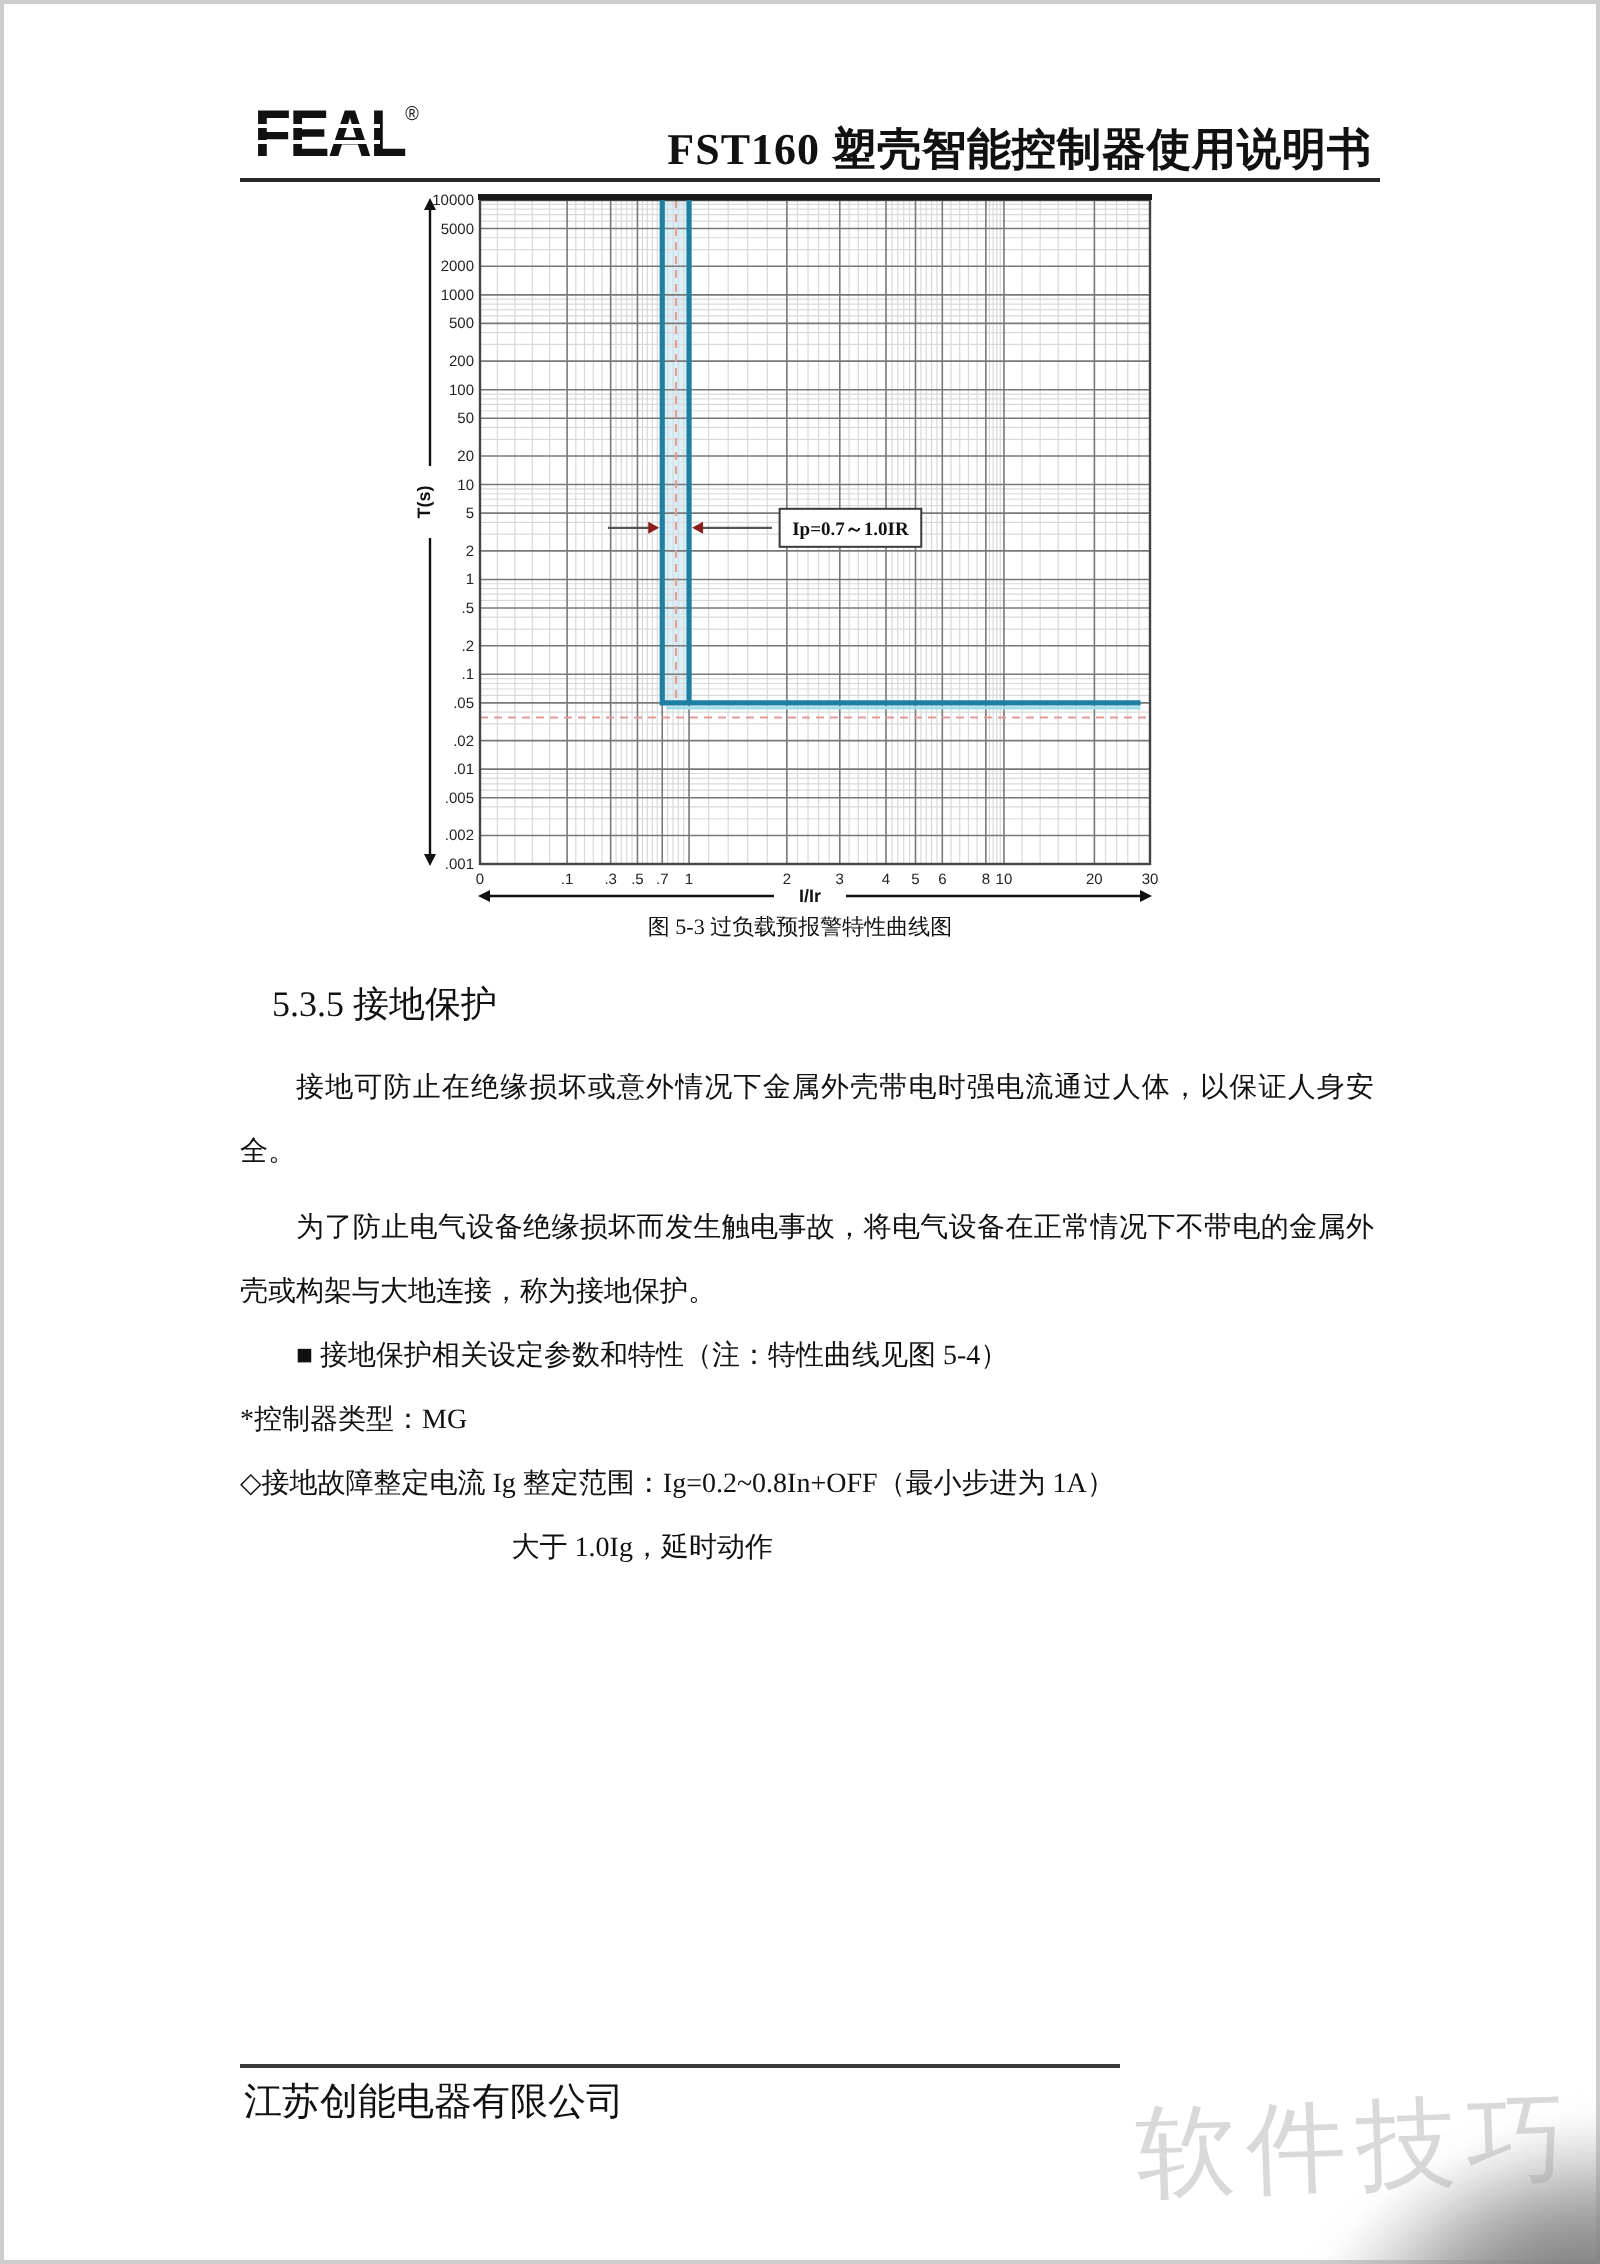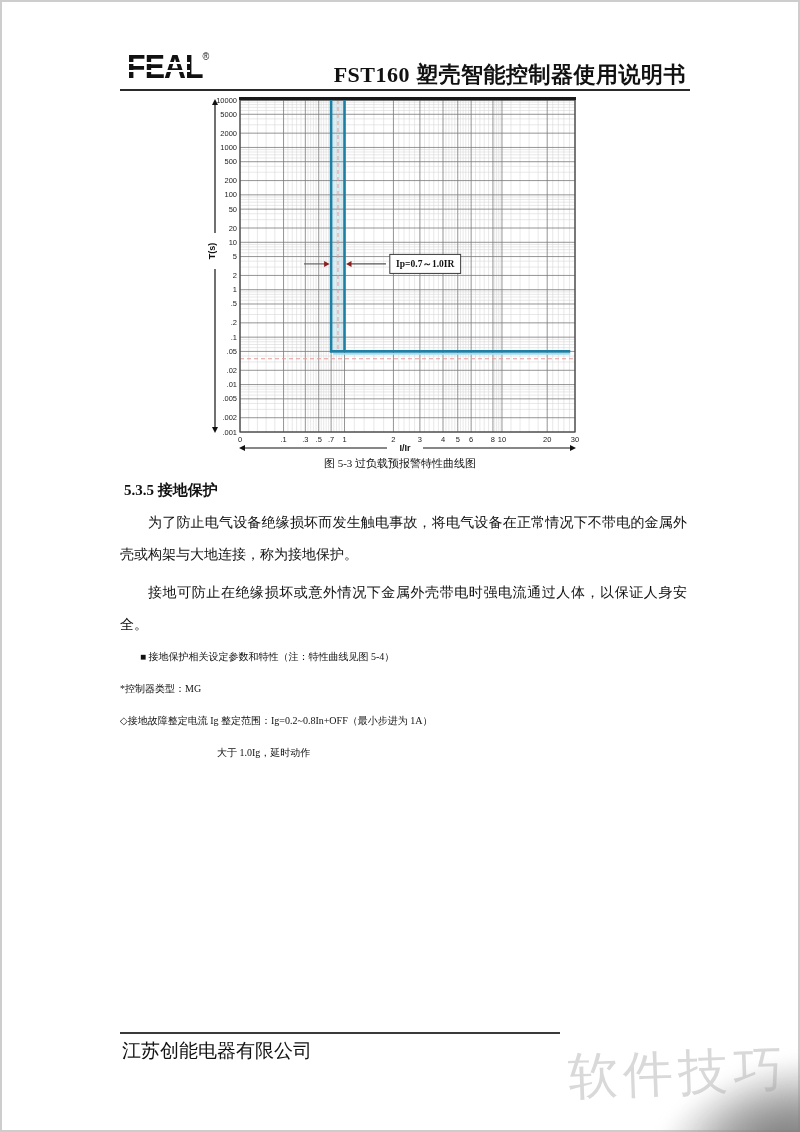--- a/index.html
+++ b/index.html
@@ -13,23 +13,23 @@
         font-weight:900;font-size:33px;letter-spacing:-1px;transform:scaleX(.92);transform-origin:left;}
   .logo-reg{font-size:10px;vertical-align:18px;font-weight:400;}
   .logo-stripe{position:absolute;left:128px;width:62px;height:1.5px;background:#fff;}
   .hdr-title{position:absolute;right:114px;top:60px;font-size:22px;font-weight:bold;letter-spacing:.5px;}
   .hdr-rule{position:absolute;left:120px;right:110px;top:89px;height:2px;background:#2a2a2a;}
   
   #chart-svg{position:absolute;left:195px;top:93px;}
   .fig-caption{position:absolute;left:0;right:0;top:456px;text-align:center;font-size:11px;}
   
   .section{position:absolute;left:120px;right:113px;top:475px;}
-  .sec-heading{font-size:15px;font-weight:bold;line-height:22px;margin:4px;}
+  .sec-heading{font-size:18px;font-weight:normal;line-height:22px;margin:16px;}
   .para{margin:6px 0 0;text-indent:2em;line-height:32px;font-size:14px;text-align:justify;}
-  .line{line-height:32px;font-size:10px;}
+  .line{line-height:32px;font-size:14px;}
   .line.bullet{text-indent:2em;}
   .line.indent10{padding-left:9.7em;}
   
   .ftr-rule{position:absolute;left:120px;top:1032px;width:440px;height:1.5px;background:#3a3a3a;}
   .ftr-company{position:absolute;left:122px;top:1038px;font-size:19px;}
   
   .watermark{position:absolute;left:568px;top:1040px;font-size:50px;color:#d9d9d9;
              letter-spacing:5px;white-space:nowrap;transform:rotate(-2deg);}
   .smudge1{position:absolute;left:648px;top:1062px;width:260px;height:160px;border-radius:50%;
            background:radial-gradient(closest-side,rgba(140,140,140,.95),rgba(160,160,160,.65) 55%,rgba(200,200,200,0));
@@ -242,22 +242,22 @@
     <line x1="50" y1="355" x2="192" y2="355" stroke="#111" stroke-width="1.2"></line>
     <line x1="228" y1="355" x2="375" y2="355" stroke="#111" stroke-width="1.2"></line>
     <polygon points="44,355 50,352 50,358" fill="#111"></polygon>
     <polygon points="381,355 375,352 375,358" fill="#111"></polygon>
     <text x="210" y="358" text-anchor="middle" font-size="9" font-weight="bold" font-family="Liberation Sans, DejaVu Sans, sans-serif" fill="#111">I/Ir</text>
   </svg>
 <div class="fig-caption">图 5-3  过负载预报警特性曲线图</div>
 
 <div class="section">
   <h4 class="sec-heading">5.3.5 接地保护</h4>
+  <p class="para">接地可防止在绝缘损坏或意外情况下金属外壳带电时强电流通过人体，以保证人身安全。</p>
   <p class="para">为了防止电气设备绝缘损坏而发生触电事故，将电气设备在正常情况下不带电的金属外壳或构架与大地连接，称为接地保护。</p>
-  <p class="para">接地可防止在绝缘损坏或意外情况下金属外壳带电时强电流通过人体，以保证人身安全。</p>
   <div class="line bullet">■  接地保护相关设定参数和特性（注：特性曲线见图 5-4）</div>
   <div class="line">*控制器类型：MG</div>
   <div class="line">◇接地故障整定电流 Ig 整定范围：Ig=0.2~0.8In+OFF（最小步进为 1A）</div>
   <div class="line indent10">大于 1.0Ig，延时动作</div>
 </div>
 
 <div class="ftr-rule"></div>
 <div class="ftr-company">江苏创能电器有限公司</div>
 
 <div class="watermark">软件技巧</div>

